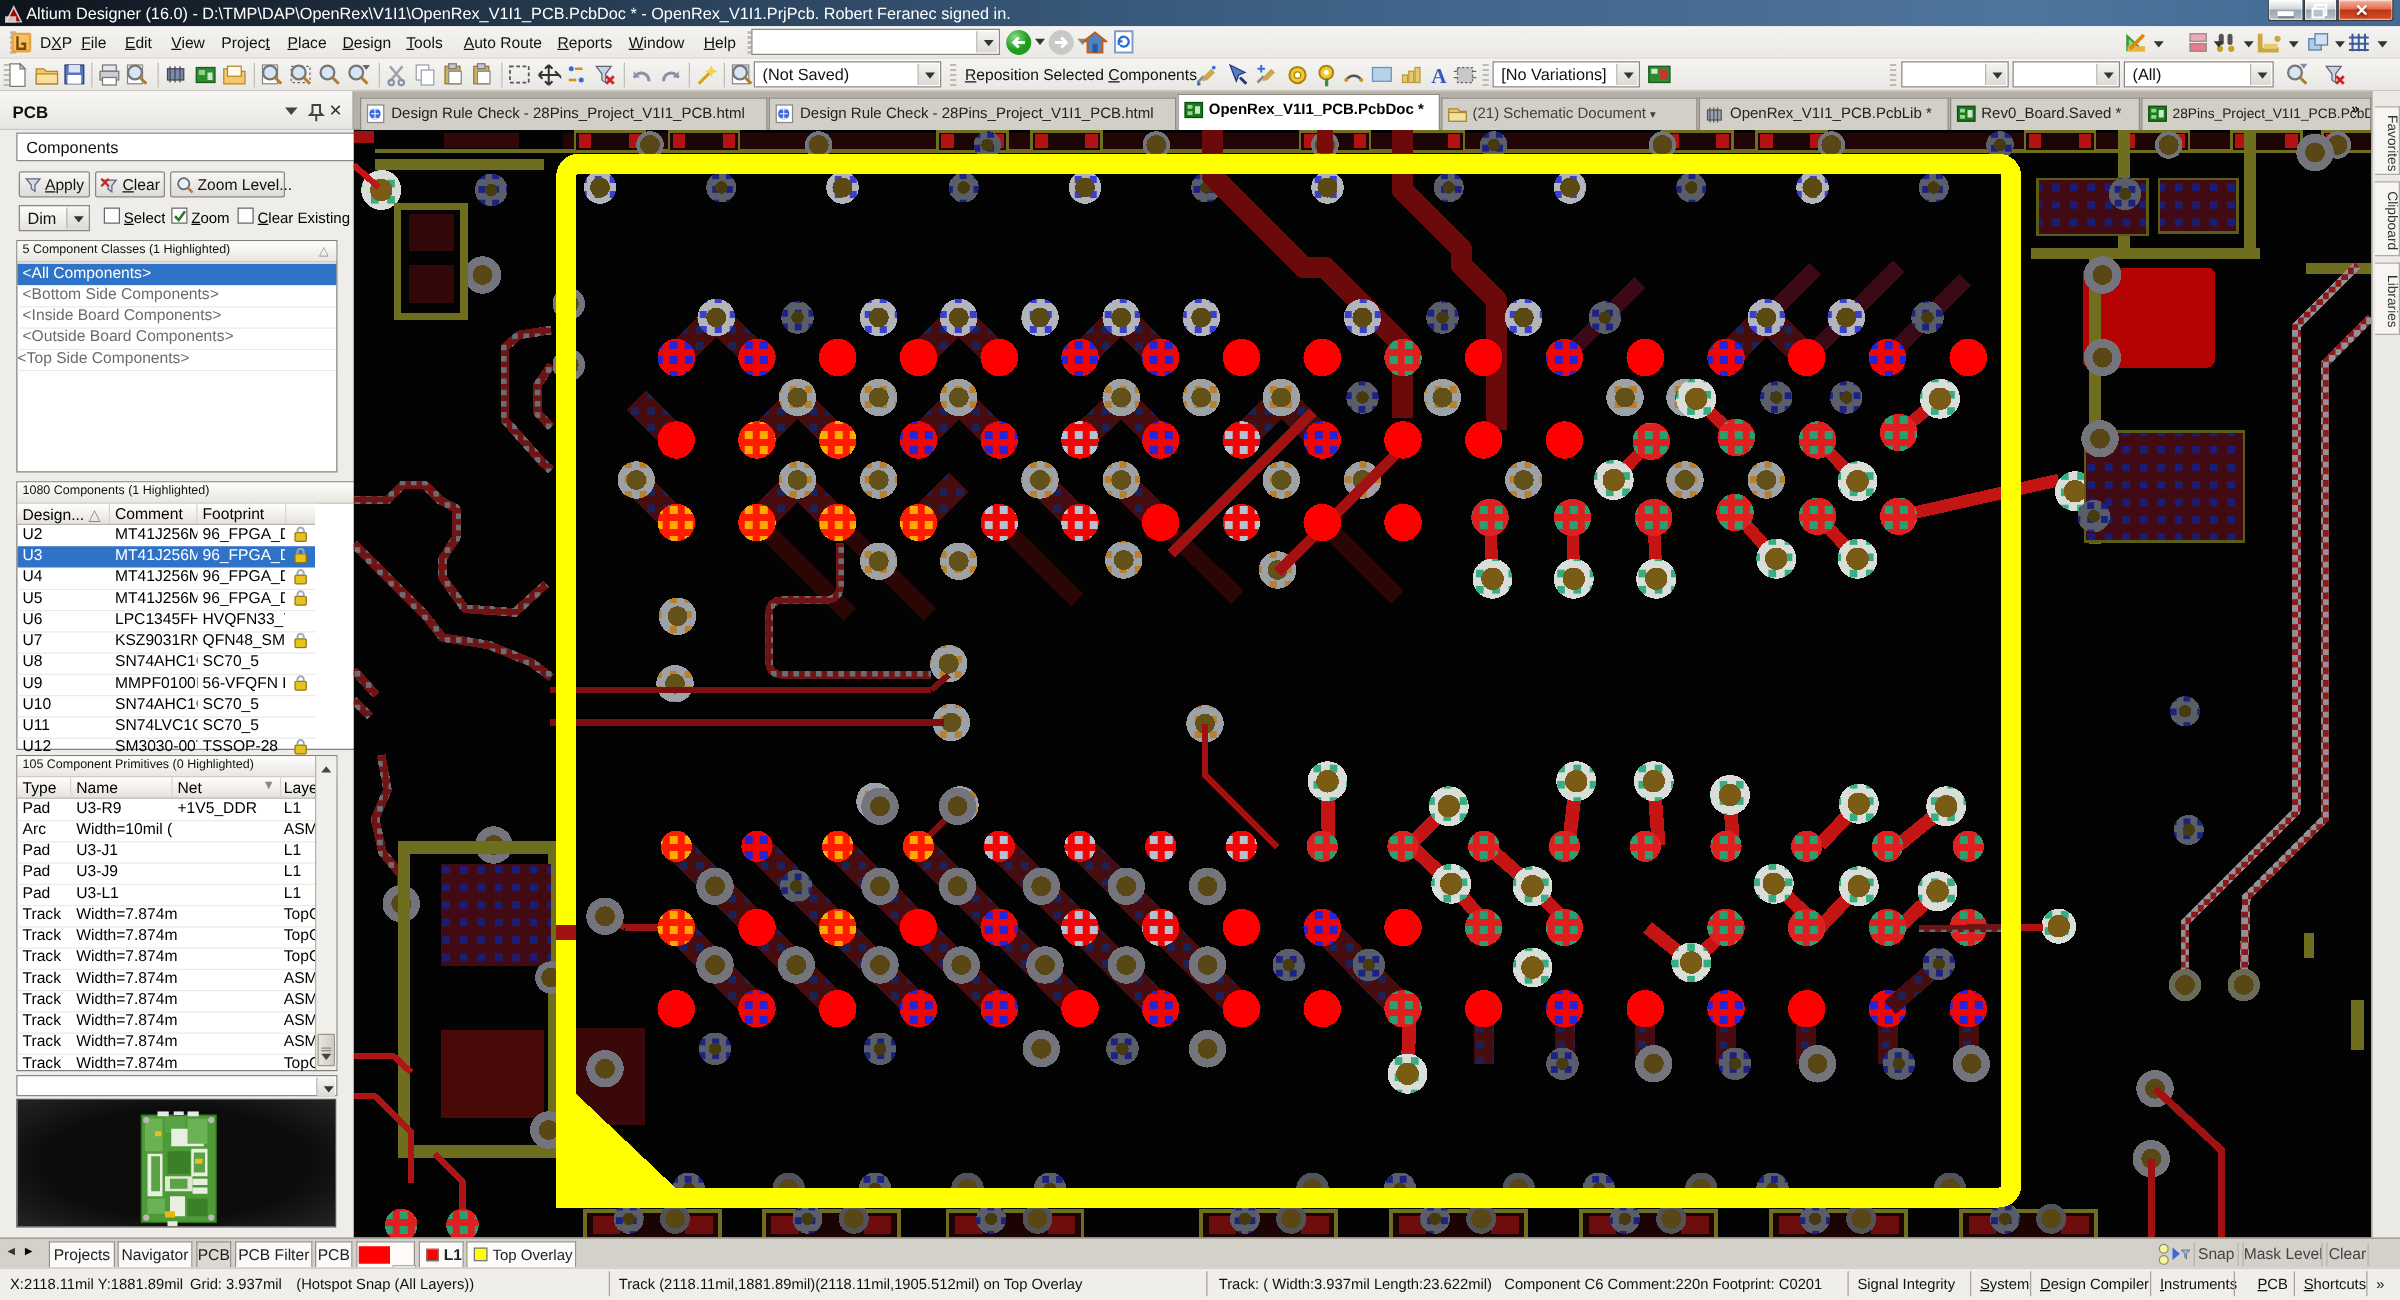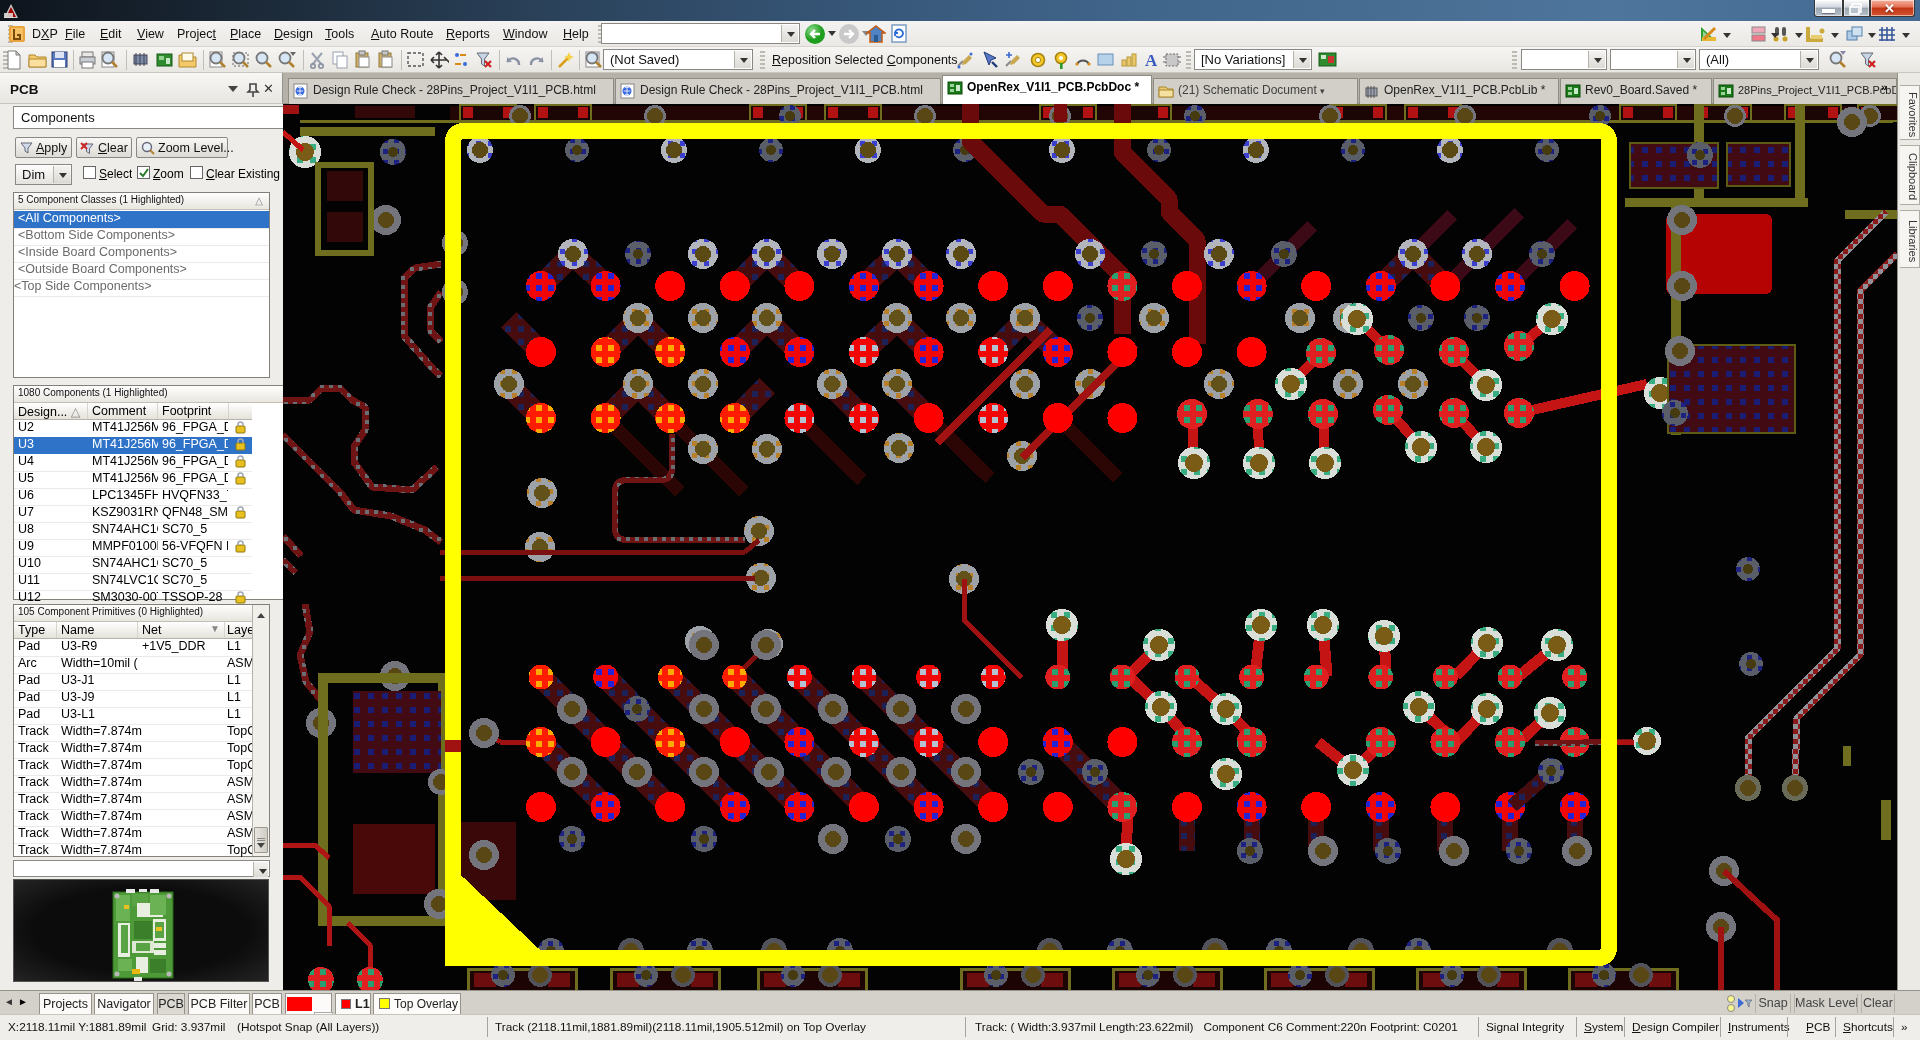--- a/index.html
+++ b/index.html
@@ -55,20 +55,21 @@
 .vtab{position:absolute;left:2px;width:20px;background:#f6f5f2;border:1px solid #b0aca3;border-left:none;font-size:11px;color:#333;writing-mode:vertical-rl;text-align:center;}
 u{text-decoration:underline;}
 </style></head><body>
 <div id="page">
 <div id="title" class="abs">
 <svg class="abs" style="left:3px;top:3px" width="16" height="16">
         <polygon points="8,1 15,15 1,15" fill="#c8c8c8"></polygon>
         <polygon points="8,4 13,14 3,14" fill="#a00000"></polygon>
         <rect x="1" y="10" width="9" height="5" fill="#e0e0e0" opacity="0.85"></rect>
       </svg>
+<div class="abs txt">Altium Designer (16.0) - D:\TMP\DAP\OpenRex\V1I1\OpenRex_V1I1_PCB.PcbDoc * - OpenRex_V1I1.PrjPcb. Robert Feranec signed in.</div>
 <div class="abs winbtn" style="left:1814px;width:29px;border-radius:0 0 0 3px"></div>
 <div class="abs winbtn" style="left:1843px;width:27px"></div>
 <div class="abs winbtn close" style="left:1870px;width:45px;border-radius:0 0 3px 0"></div>
 <div class="abs" style="left:1822px;top:9px;width:13px;height:4px;background:#fff;box-shadow:0 1px 1px rgba(0,0,0,.4)"></div>
 <svg class="abs" style="left:1848px;top:3px" width="16" height="12">
         <rect x="4" y="1" width="9" height="8" fill="none" stroke="#fff" stroke-width="1.6"></rect>
         <rect x="2" y="4" width="9" height="7" fill="#b8c2cc" stroke="#fff" stroke-width="1.6"></rect>
       </svg>
 <div class="abs" style="left:1884px;top:1px;width:16px;height:15px;color:#fff;font-size:13px;font-weight:bold;text-shadow:0 1px 2px rgba(0,0,0,.5)">✕</div>
 </div>

